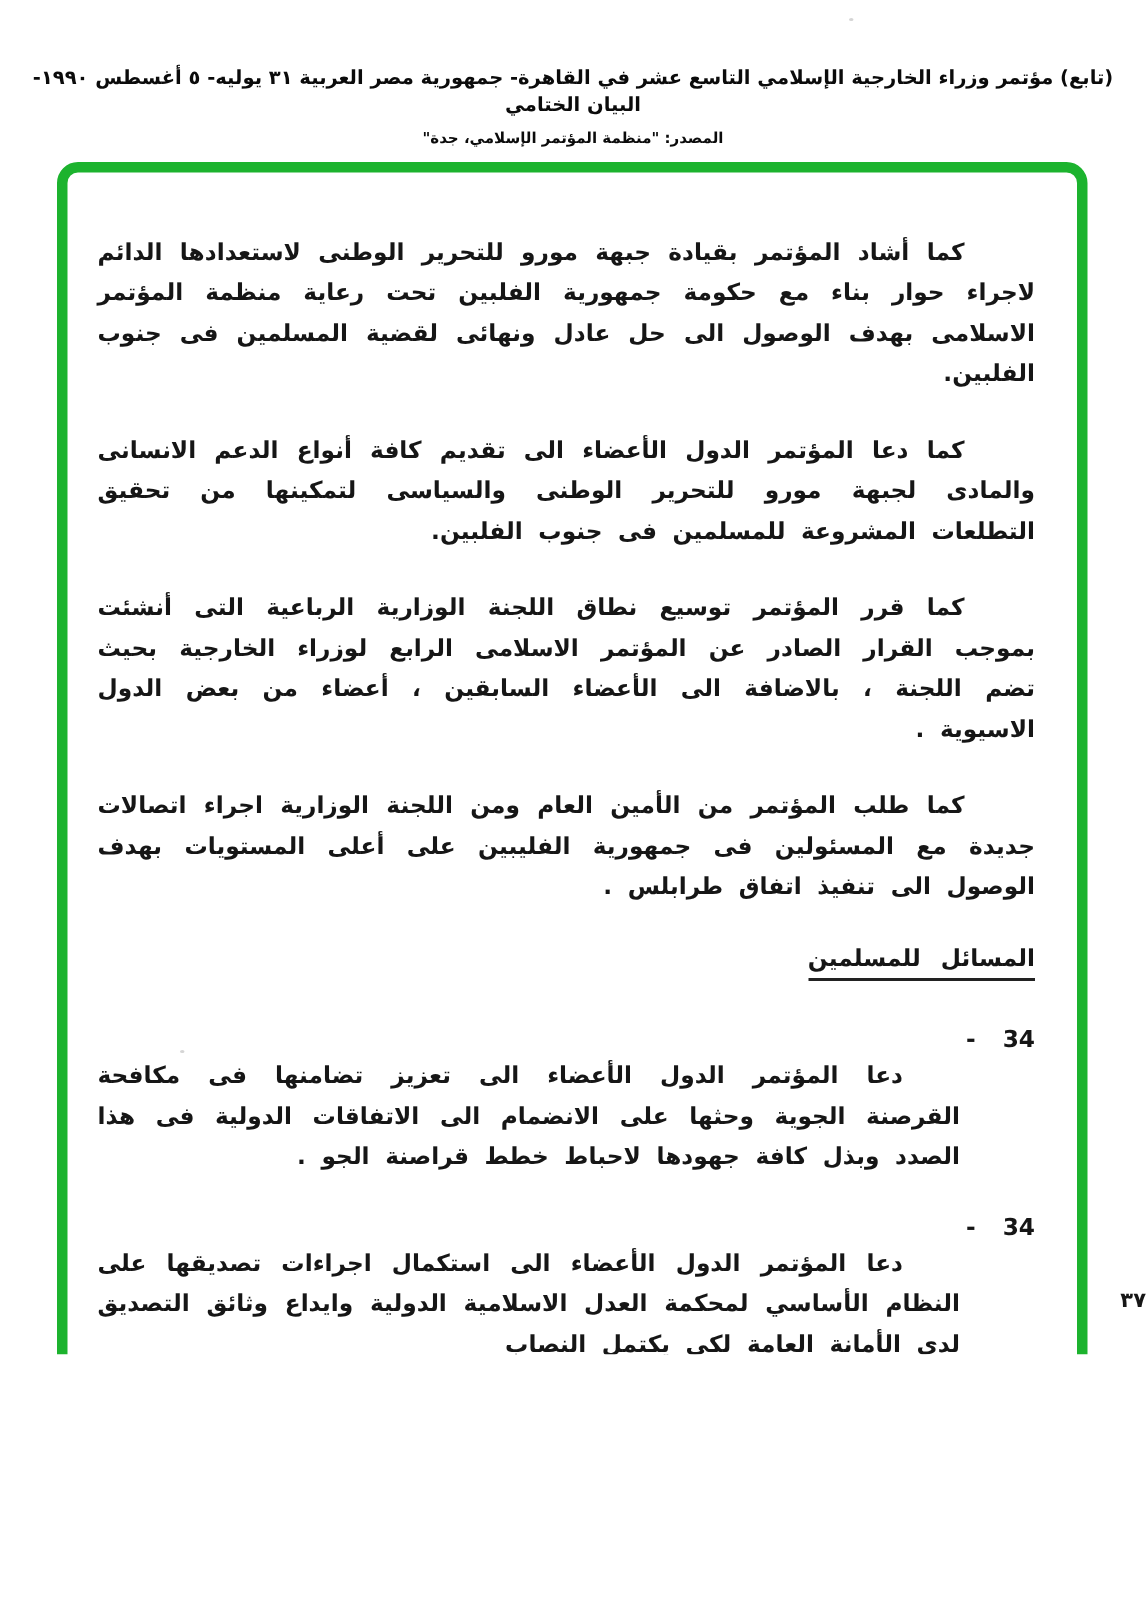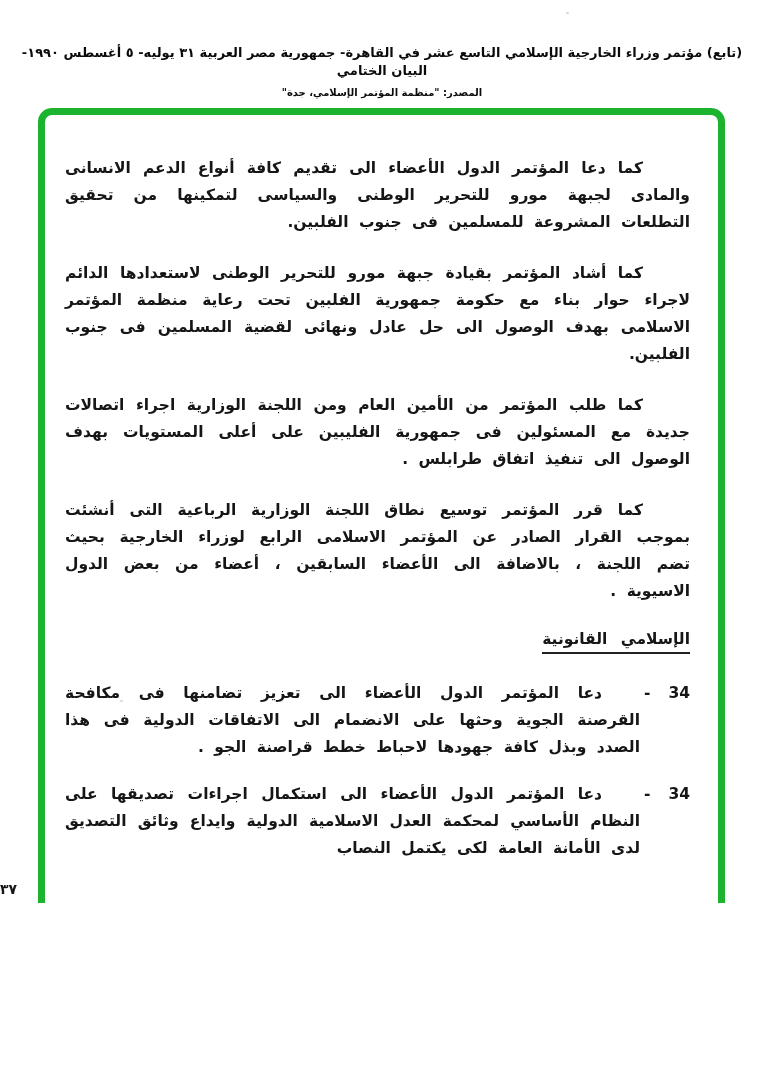--- a/index.html
+++ b/index.html
@@ -85,28 +85,29 @@
   }
   .item-text {
     flex: 1;
     font-size: 15.5px;
     font-weight: bold;
     line-height: 27px;
     text-align: justify;
     text-indent: 38px;
     letter-spacing: 1.2px;
     word-spacing: 5px;
+    margin-top: 24px;
   }
   
   .page-number {
     position: absolute;
-    bottom: 6px;
+    bottom: 28px;
     left: 0;
     right: 0;
-    text-align: left;
+    text-align: right;
     font-size: 14px;
     font-weight: bold;
     letter-spacing: 1px;
   }
   
   .speck {
     position: absolute;
     background: #b9b9b9;
     border-radius: 50%;
     width: 3px; height: 2px;
@@ -123,30 +124,30 @@
 
   <div class="header">
     <div class="header-title">(تابع) مؤتمر وزراء الخارجية الإسلامي التاسع عشر في القاهرة- جمهورية مصر العربية ٣١ يوليه- ٥ أغسطس ١٩٩٠- البيان الختامي</div>
     <div class="header-source">المصدر: "منظمة المؤتمر الإسلامي، جدة"</div>
   </div>
 
   <div class="frame"></div>
 
   <div class="content">
 
+    <p class="para">كما أشاد المؤتمر بقيادة جبهة مورو للتحرير الوطنى لاستعدادها الدائم لاجراء حوار بناء مع حكومة جمهورية الفلبين تحت رعاية منظمة المؤتمر الاسلامى بهدف الوصول الى حل عادل ونهائى لقضية المسلمين فى جنوب الفلبين.</p>
+
     <p class="para">كما دعا المؤتمر الدول الأعضاء الى تقديم كافة أنواع الدعم الانسانى والمادى لجبهة مورو للتحرير الوطنى والسياسى لتمكينها من تحقيق التطلعات المشروعة للمسلمين فى جنوب الفلبين.</p>
 
-    <p class="para">كما أشاد المؤتمر بقيادة جبهة مورو للتحرير الوطنى لاستعدادها الدائم لاجراء حوار بناء مع حكومة جمهورية الفلبين تحت رعاية منظمة المؤتمر الاسلامى بهدف الوصول الى حل عادل ونهائى لقضية المسلمين فى جنوب الفلبين.</p>
+    <p class="para">كما قرر المؤتمر توسيع نطاق اللجنة الوزارية الرباعية التى أنشئت بموجب القرار الصادر عن المؤتمر الاسلامى الرابع لوزراء الخارجية بحيث تضم اللجنة ، بالاضافة الى الأعضاء السابقين ، أعضاء من بعض الدول الاسيوية .</p>
 
     <p class="para">كما طلب المؤتمر من الأمين العام ومن اللجنة الوزارية اجراء اتصالات جديدة مع المسئولين فى جمهورية الفليبين على أعلى المستويات بهدف الوصول الى تنفيذ اتفاق طرابلس .</p>
 
-    <p class="para">كما قرر المؤتمر توسيع نطاق اللجنة الوزارية الرباعية التى أنشئت بموجب القرار الصادر عن المؤتمر الاسلامى الرابع لوزراء الخارجية بحيث تضم اللجنة ، بالاضافة الى الأعضاء السابقين ، أعضاء من بعض الدول الاسيوية .</p>
-
     <div class="heading-row">
-      <span class="section-heading">الإسلامي القانونية</span>
+      <span class="section-heading">المسائل للمسلمين</span>
     </div>
 
     <div class="item">
       <div class="item-number">
         <span>34</span>
         <span>-</span>
       </div>
       <div class="item-text">دعا المؤتمر الدول الأعضاء الى تعزيز تضامنها فى مكافحة القرصنة الجوية وحثها على الانضمام الى الاتفاقات الدولية فى هذا الصدد وبذل كافة جهودها لاحباط خطط قراصنة الجو .</div>
     </div>
 

